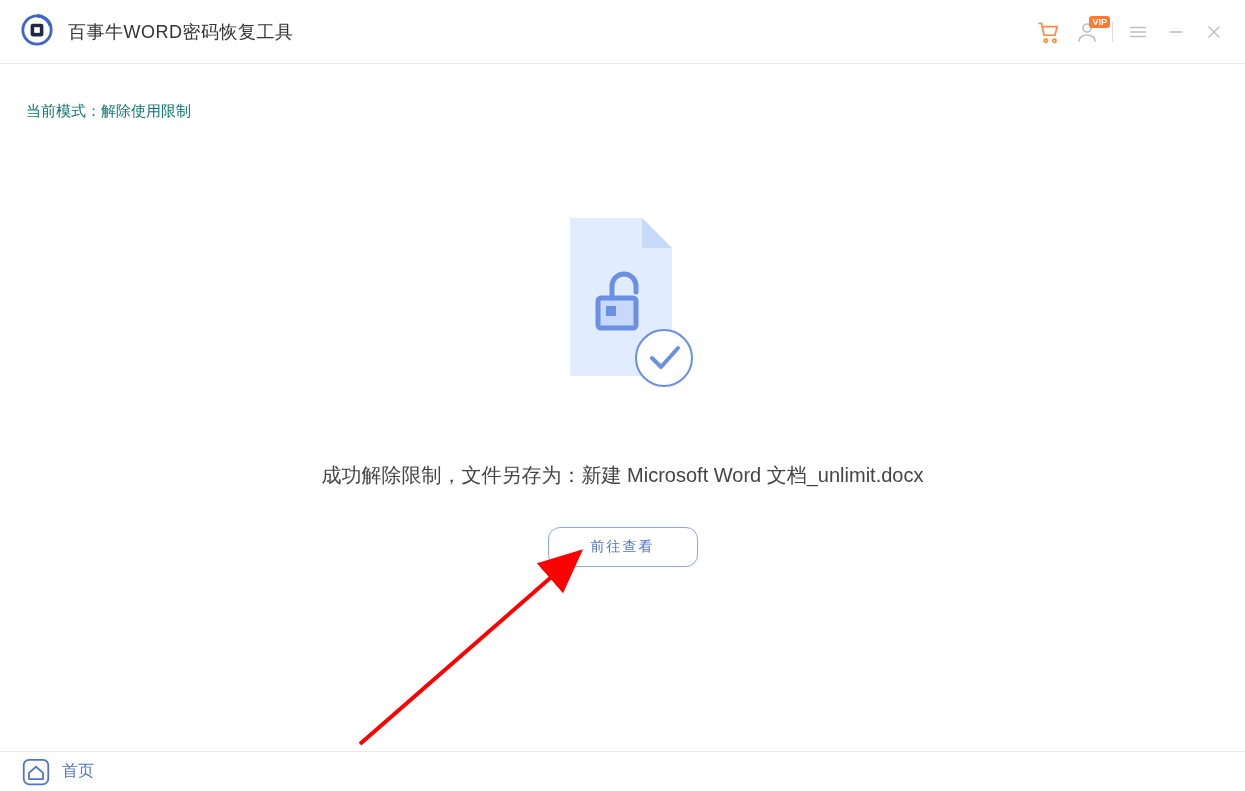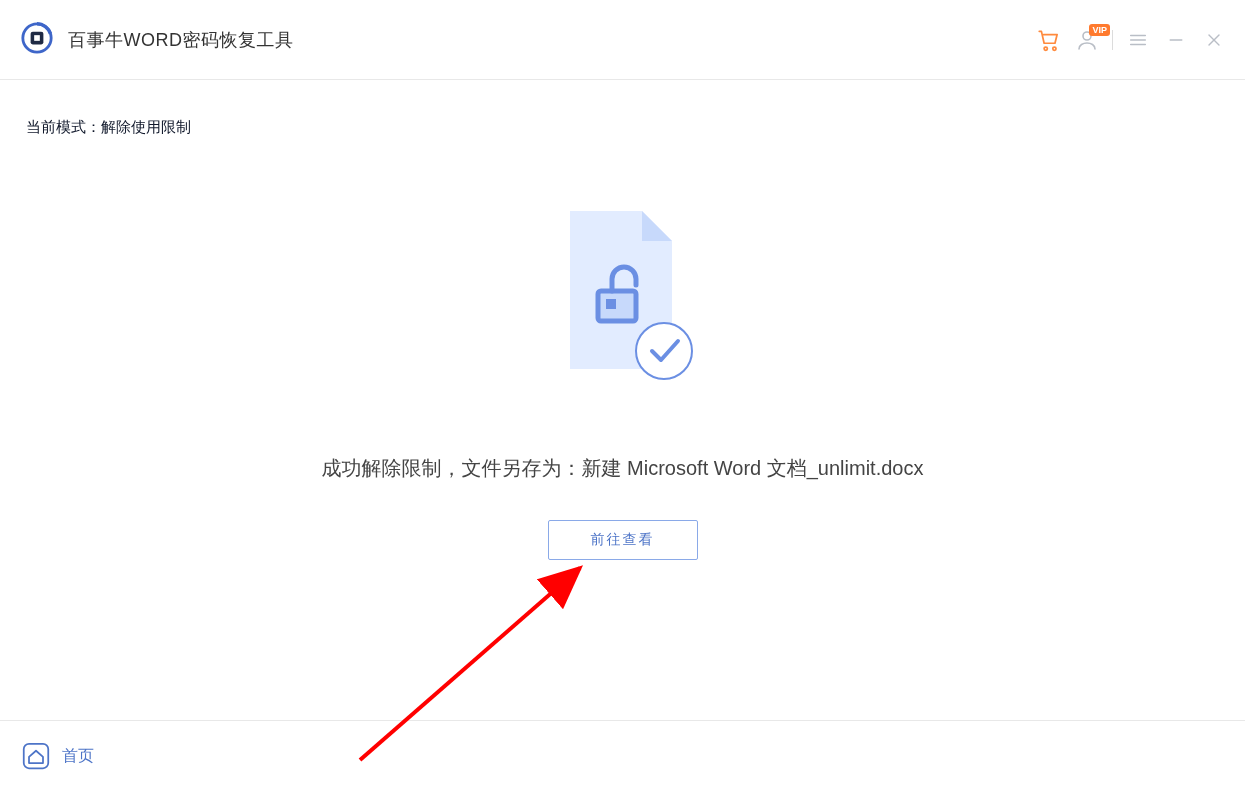--- a/index.html
+++ b/index.html
@@ -9,21 +9,21 @@
       background: #fff;
       font-family: "Microsoft YaHei", Arial, sans-serif;
       display: flex;
       flex-direction: column;
       overflow: hidden;
       position: relative;
     }
 
     
     .titlebar {
-      height: 80px;
+      height: 64px;
       display: flex;
       align-items: center;
       padding: 0 18px 0 20px;
       border-bottom: 1px solid #e8e8e8;
     }
     .logo-wrap { display: flex; align-items: center; gap: 14px; }
     .logo-icon { width: 34px; height: 34px; }
     .app-title { font-size: 18px; color: #333; font-weight: 500; letter-spacing: .5px; }
     .titlebar-spacer { flex: 1; }
     .title-actions { display: flex; align-items: center; gap: 12px; }
@@ -40,51 +40,51 @@
     
     .work-area {
       flex: 1;
       display: flex;
       flex-direction: column;
       position: relative;
     }
     .mode-row {
       padding: 38px 0 0 26px;
       font-size: 15px;
-      color: #0f172a;
+      color: #0f766e;
     }
     .centerbox {
       position: absolute;
       top: 0; left: 0; right: 0; bottom: 0;
       display: flex;
       flex-direction: column;
       align-items: center;
       justify-content: center;
       padding-bottom: 40px;
     }
     .doc-illustration { margin-bottom: 50px; }
     .result-line { font-size: 20px; color: #444; }
     .view-btn {
       margin-top: 38px;
       padding: 10px 42px;
       border: 1px solid #8aa9e8;
       color: #4d74c7;
       background: #fff;
-      border-radius: 2px;
+      border-radius: 12px;
       font-size: 14px;
       letter-spacing: 2px;
       cursor: pointer;
     }
 
     
     .red-arrow { position: absolute; pointer-events: none; }
 
     
     .footer {
-      height: 71px;
+      height: 40px;
       border-top: 1px solid #e8e8e8;
       display: flex;
       align-items: center;
       padding-left: 22px;
       gap: 12px;
     }
     .home-icon { width: 28px; height: 28px; }
     .home-text { color: #4d74c7; font-size: 16px; }
   </style>
 </head>

